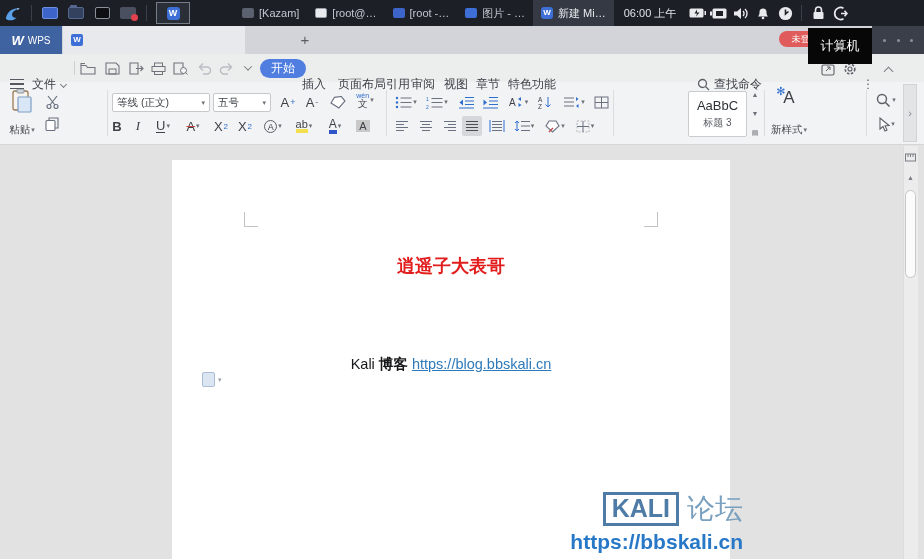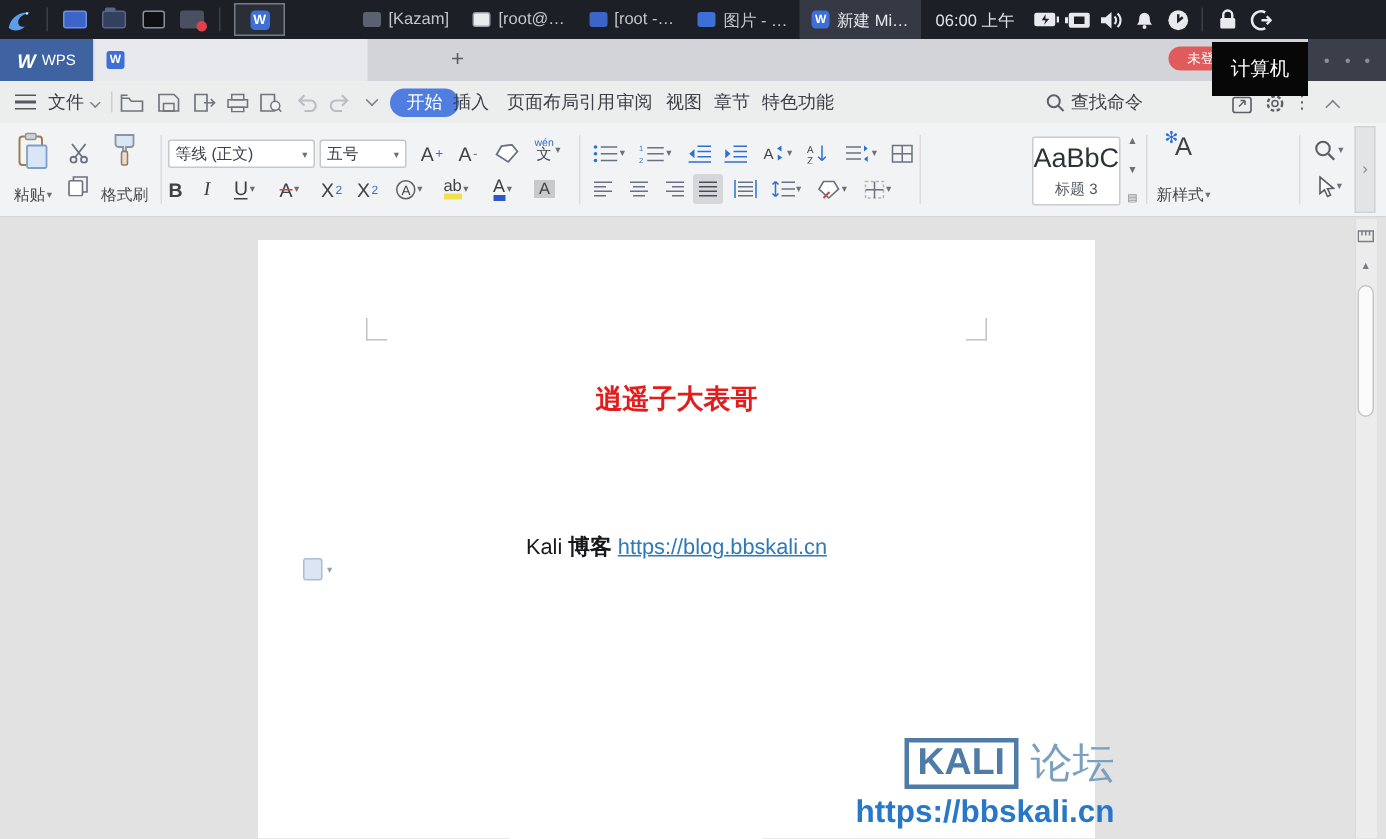--- a/index.html
+++ b/index.html
@@ -39,21 +39,21 @@
   .winctrl { position:absolute; left:872px; top:0; width:52px; height:28px; background:#3a3f4a;
              display:flex; align-items:center; justify-content:space-evenly; }
   .winctrl i { width:3px; height:3px; border-radius:50%; background:#8a8f99; }
 
   
   .tooltip { position:absolute; left:808px; top:28px; width:64px; height:36px; background:#070707;
              color:#fff; font-size:13px; display:flex; align-items:center; justify-content:center; z-index:60; }
 
   
   .menubar { position:absolute; left:0; top:54px; width:924px; height:28px; background:#eceded; z-index:5; }
-  .menubar .item { position:absolute; top:0; height:28px; display:flex; align-items:center; font-size:12px; color:#3c4046;justify-content:flex-end; }
+  .menubar .item { position:absolute; top:16px; height:28px; display:flex; align-items:center; font-size:12px; color:#3c4046;justify-content:flex-end; }
   .hamb { width:14px; height:10px; border-top:1.5px solid #55595f; border-bottom:1.5px solid #55595f; position:relative; }
   .hamb::after{ content:""; position:absolute; left:0; top:3.2px; width:14px; height:1.5px; background:#55595f; }
   .msep { position:absolute; top:7px; width:1px; height:14px; background:#cfcfd2; }
   .qbtn { position:absolute; top:5px; width:20px; height:18px; display:flex; align-items:center; justify-content:center; }
   .pill { position:absolute; left:260px; top:5px; height:19px; padding:0 11px; border-radius:10px;
           color:#fff; font-size:12px; display:flex; align-items:center; }
   .chev { width:7px; height:7px; border-right:1.4px solid #7c8087; border-bottom:1.4px solid #7c8087;
           transform:rotate(45deg); display:inline-block; }
   .chevup { transform:rotate(-135deg); }
 
@@ -337,29 +337,20 @@
         <circle cx="4" cy="11.5" r="2" stroke="#6a7180" fill="none" stroke-width="1.2"></circle>
         <circle cx="11" cy="11.5" r="2" stroke="#6a7180" fill="none" stroke-width="1.2"></circle>
       </svg>
   </span>
   <span class="sbtn" style="left:42px;top:32px;width:20px">
     <svg width="14" height="14" viewBox="0 0 14 14">
         <rect x="1" y="3.5" width="9" height="10" rx="1" stroke="#6a7180" fill="#fff" stroke-width="1.1"></rect>
         <path d="M4 3.5 V1 h9 v10 h-3" stroke="#6a7180" fill="none" stroke-width="1.1"></path>
       </svg>
   </span>
-  <div class="bigbtn" style="left:62px;top:4px;width:42px;height:52px">
-    <svg width="22" height="24" viewBox="0 0 22 24">
-        <path d="M5 2 h12 v6 a2 2 0 0 1 -2 2 h-3 v3 h-2 v-3 H7 a2 2 0 0 1 -2 -2 Z" stroke="#8d939b" fill="#d9e6f5" stroke-width="1.2"></path>
-        <rect x="9" y="13" width="4" height="9" rx="1" fill="#e9ddcf" stroke="#9a7a58"></rect>
-      </svg>
-    <span class="biglbl">
-        <span>格式刷</span>
-      </span>
-  </div>
   <span class="rsep" style="left:107px"></span>
 
   <div class="combo" style="left:112px;width:98px">
     <span>等线 (正文)</span>
     <span class="dd">▾</span>
   </div>
   <div class="combo" style="left:213px;width:58px">
     <span>五号</span>
     <span class="dd">▾</span>
   </div>
@@ -520,21 +511,21 @@
   <span class="sbtn" style="left:571px;top:34px;width:28px">
     <svg width="14" height="13" viewBox="0 0 14 13">
         <rect x="1" y="1" width="12" height="11" stroke="#b3b7bc" fill="none" stroke-dasharray="2 1.5"></rect>
         <path d="M1 6.5 h12 M7 1 v11" stroke="#6a7180"></path>
       </svg>
     <span class="dd">▾</span>
   </span>
   <span class="rsep" style="left:613px"></span>
 
   <div class="stylebox" style="left:688px;width:59px">
-    <span class="samp" style="font-size:18px">AaBbC</span>
+    <span class="samp" style="font-size:13px">AaBbC</span>
     <span class="slbl">标题 3</span>
   </div>
   <div class="gscroll" style="left:749px;top:9px;width:12px;height:46px">
     <span>▲</span>
     <span>▼</span>
     <span>▤</span>
   </div>
   <span class="rsep" style="left:764px"></span>
 
   <div class="bigbtn" style="left:768px;top:4px;width:42px;height:52px">

